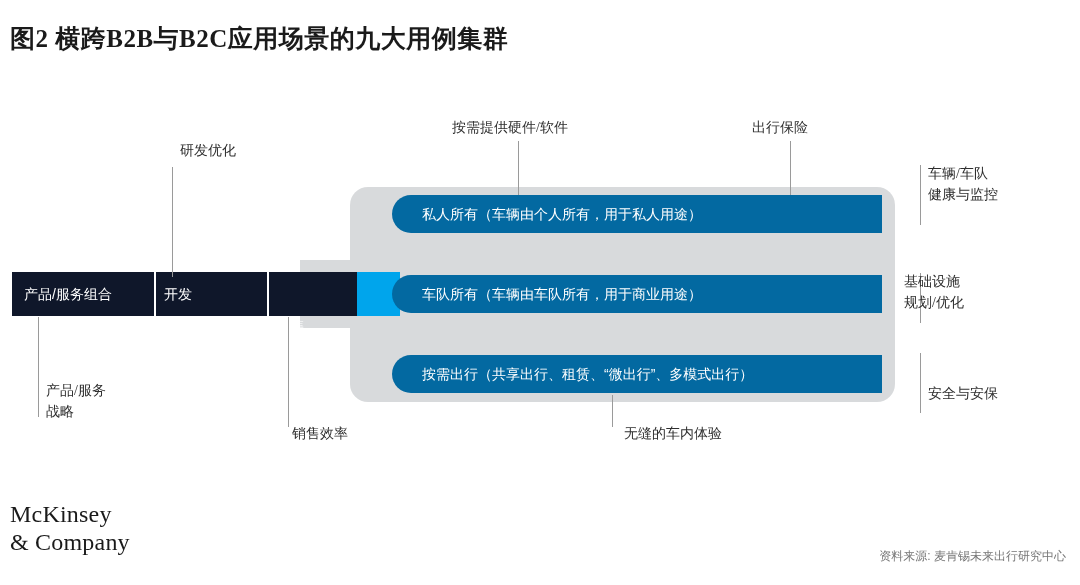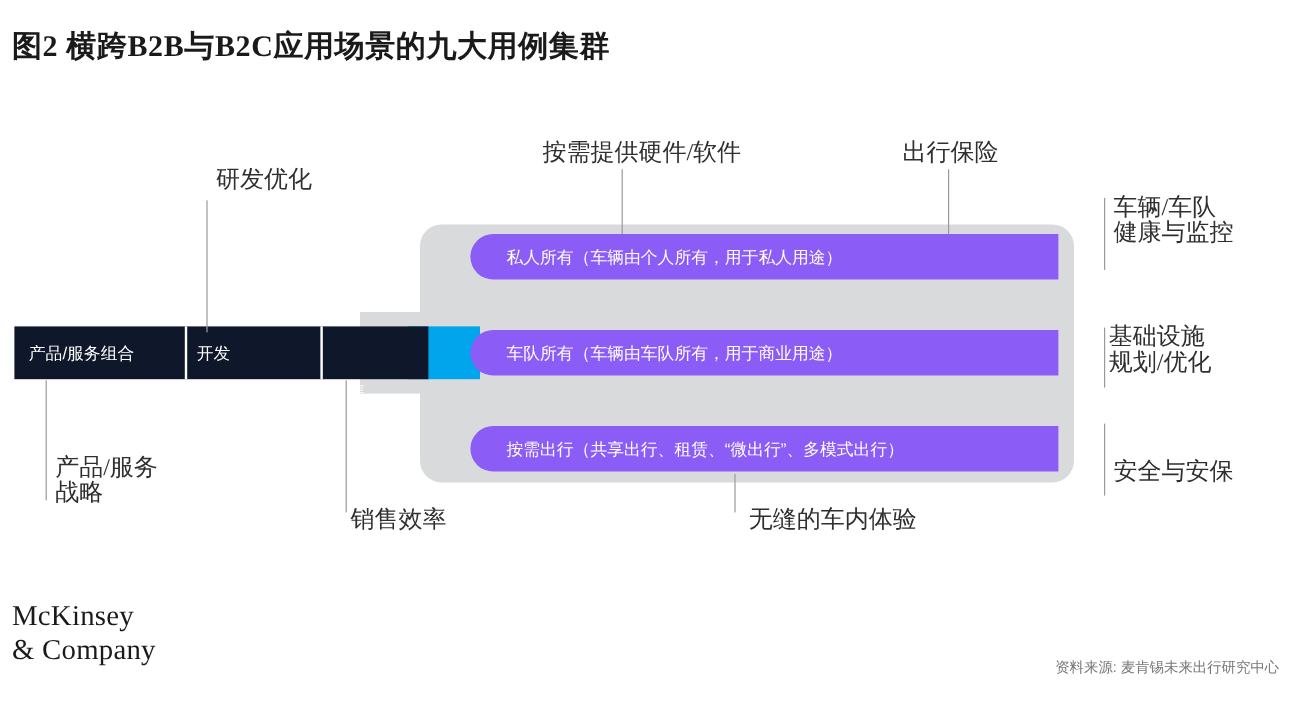--- a/index.html
+++ b/index.html
@@ -57,21 +57,21 @@
     left: 300px;
     top: 165px;
     width: 80px;
     height: 68px;
     background: #d8dadc;
   }
 
   
   .blue-bar {
     position: absolute;
-    background: #8b5cf6;
+    background: #0369a1;
     color: #ffffff;
     font-size: 14px;
     line-height: 38px;
     white-space: nowrap;
   }
 
   #bar-private {
     left: 392px;
     top: 100px;
     width: 490px;
@@ -145,34 +145,34 @@
   
   .leader {
     position: absolute;
     background: #9a9a9a;
   }
   .leader.v { width: 1px; }
 
   
   .anno {
     position: absolute;
-    font-size: 20px;
+    font-size: 14px;
     color: #2f2f2f;
     line-height: 21px;
     white-space: nowrap;
   }
   .anno.serif {
     font-family: "Liberation Serif", serif;
   }
 
   #anno-rd        { left: 180px; top: 45px; }
   #anno-hw        { left: 452px; top: 22px; }
   #anno-ins       { left: 752px; top: 22px; }
   #anno-health    { left: 928px; top: 68px; }
-  #anno-infra     { left: 924px; top: 176px; }
+  #anno-infra     { left: 904px; top: 176px; }
   #anno-safety    { left: 928px; top: 288px; }
   #anno-strategy  { left: 46px;  top: 285px; }
   #anno-saleseff  { left: 292px; top: 328px; }
   #anno-seamless  { left: 624px; top: 328px; }
 
   
   #logo {
     position: absolute;
     left: 10px;
     top: 500px;

